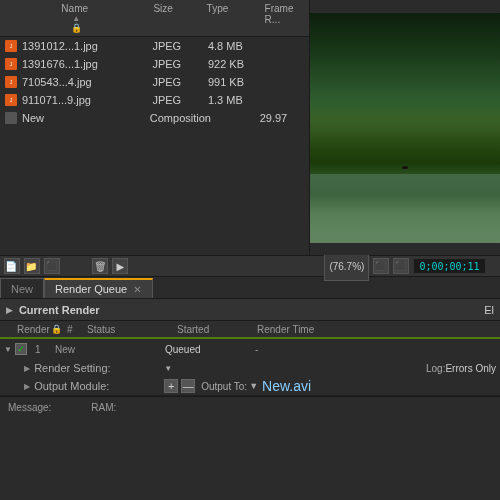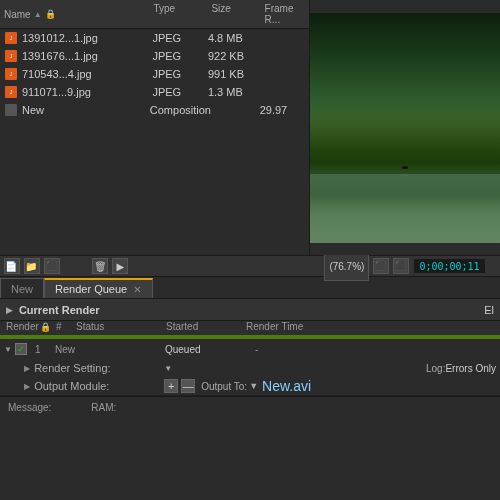--- a/index.html
+++ b/index.html
@@ -34,21 +34,21 @@
       border-bottom: 1px solid #1a1a1a;
       padding: 2px 0;
     }
 
     .col-header {
       color: #aaa;
       font-size: 10px;
       padding: 1px 4px;
     }
 
-    .col-name { width: 155px; display: flex; align-items: center; }
+    .col-name { width: 155px; display: flex; align-items: center; flex-direction: column; }
     .col-type { width: 60px; }
     .col-size { width: 55px; }
     .col-fr { width: 50px; }
 
     .sort-arrow {
       display: inline-block;
       margin-left: 3px;
       font-size: 8px;
       color: #888;
     }
@@ -317,25 +317,25 @@
 
     .section-right {
       margin-left: auto;
       font-size: 11px;
       color: #ccc;
     }
 
     
     .rq-col-headers {
       display: flex;
-      align-items: flex-start;
+      align-items: center;
       background: #2e2e2e;
-      border-bottom: 4px solid #4d7c0f;
+      border-bottom: 2px solid #4d7c0f;
       height: 18px;
-      padding: 0 2px;
+      padding: 0 13px;
     }
 
     .rq-col {
       font-size: 10px;
       color: #999;
       padding: 0 4px;
     }
 
     .col-render { width: 50px; display: flex; align-items: center; gap: 2px; }
     .col-num { width: 20px; }
@@ -512,22 +512,22 @@
 <div class="top-panel">
 
   <div class="project-panel">
 
     <div class="col-headers">
       <div class="col-header col-name">
         <span>Name</span>
         <span class="sort-arrow">▲</span>
         <span style="margin-left:4px; font-size:9px; color:#888;">🔒</span>
       </div>
+      <div class="col-header col-size">Size</div>
       <div class="col-header col-type">Type</div>
-      <div class="col-header col-size">Size</div>
       <div class="col-header col-fr">Frame R...</div>
     </div>
 
     <div class="file-list">
 
       <div class="file-row">
         <div class="file-icon">
             <div class="jpeg-icon">J</div>
           </div>
         <div class="file-name">1391012...1.jpg</div>

